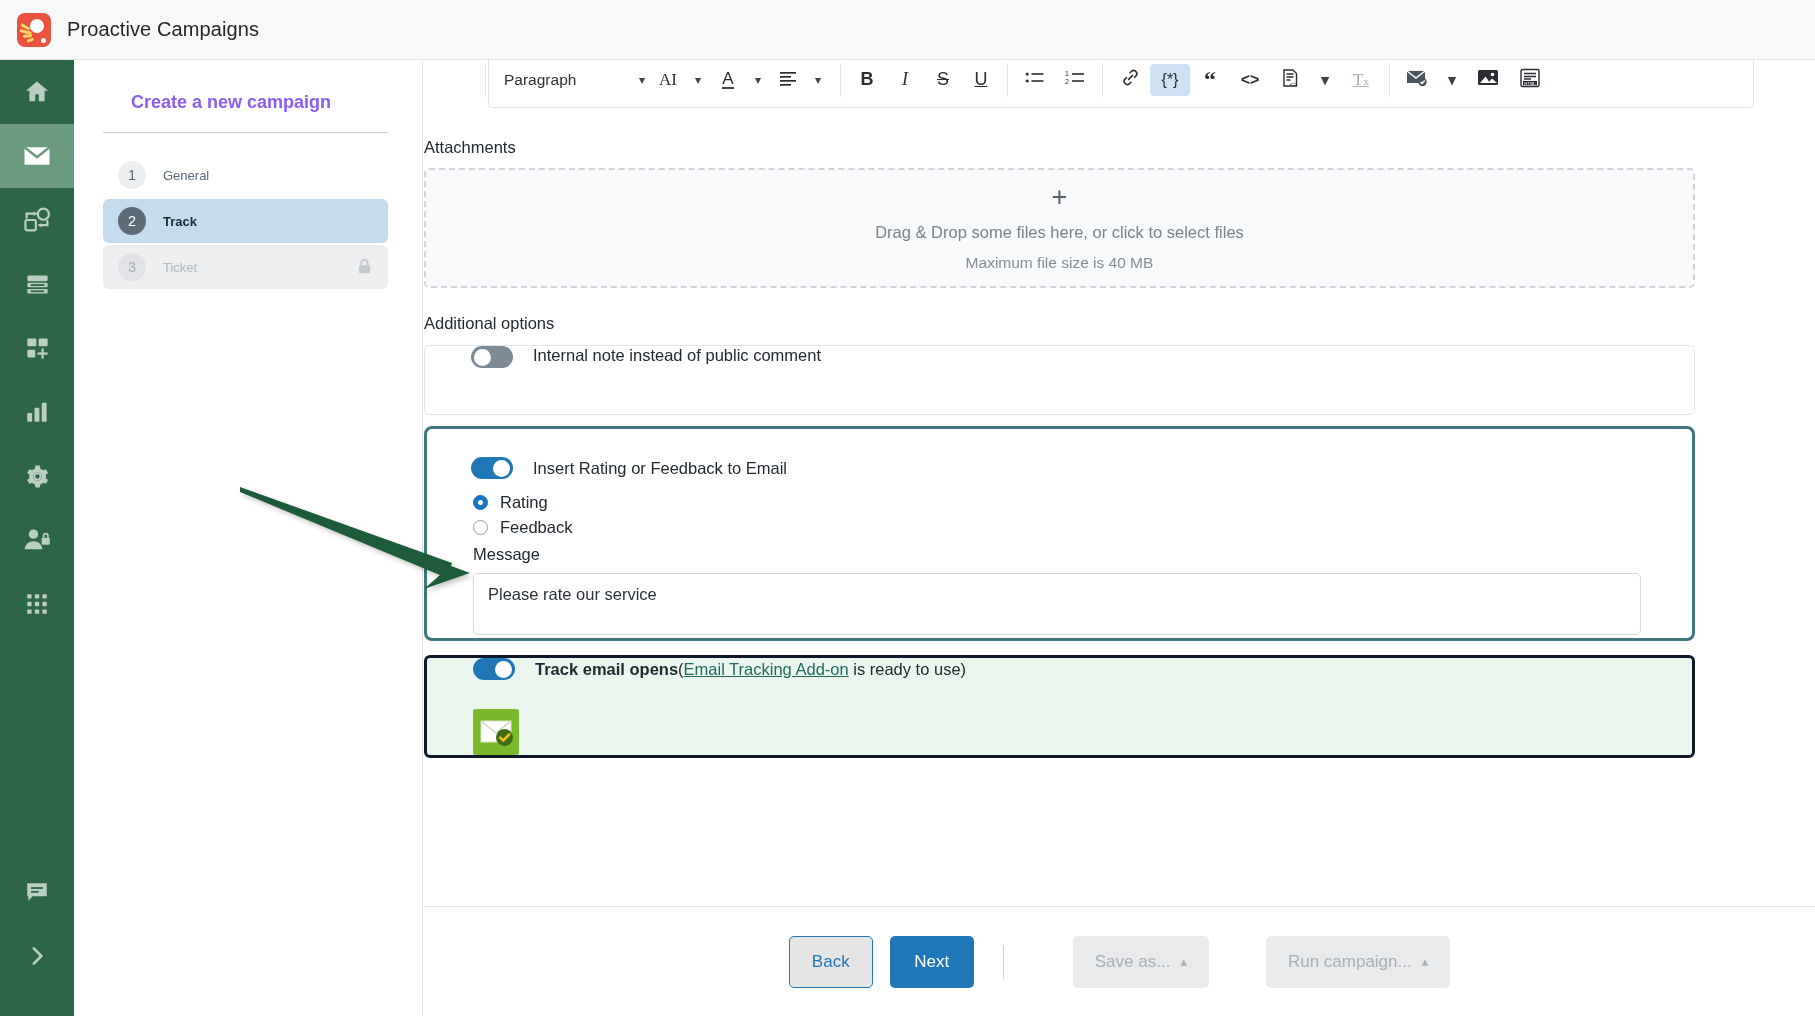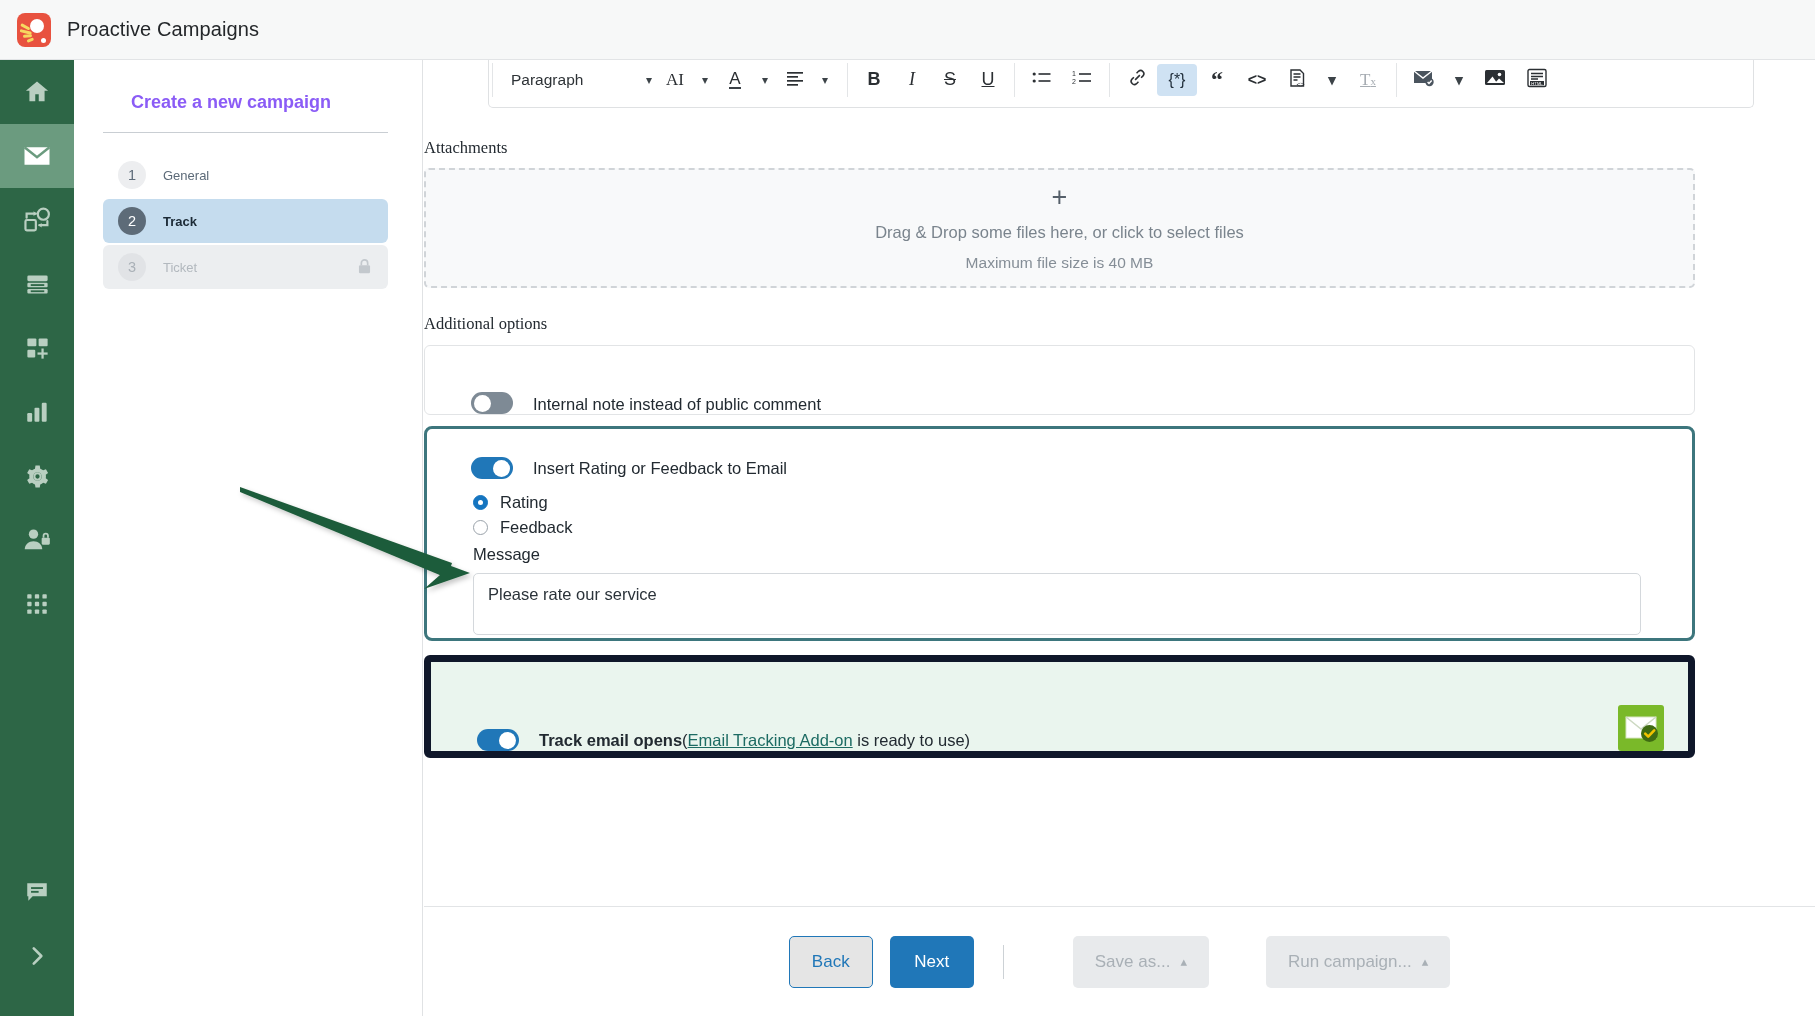--- a/index.html
+++ b/index.html
@@ -88,59 +88,59 @@
     position: absolute; left: 424px; top: 60px; width: 1391px; height: 956px;
     background: #ffffff; overflow: hidden;
   }
   .content { padding: 0 0 0 0; position: relative; height: 846px; }
 
   
   .editor-box {
     position: absolute; left: 64px; top: -8px; width: 1266px; height: 56px;
     border: 1px solid #dfe1e3; border-top: none;
     border-radius: 0 0 5px 5px; background: #ffffff;
-    display: flex; align-items: center; padding: 0 15px;
+    display: flex; align-items: center; padding: 0 8px;
   }
   .tb-sep { width: 1px; height: 34px; background: #e3e5e7; margin: 0 7px; }
   .tb-btn {
     min-width: 30px; height: 32px; display: flex; align-items: center; justify-content: center;
     cursor: pointer; border-radius: 4px; color: #2b2f33; padding: 0 3px;
   }
   .tb-btn.active { background: #cfe2f3; }
   .tb-btn.dim { color: #a6acb2; }
   .tb-select {
     display: flex; align-items: center; justify-content: space-between;
     width: 160px; height: 34px; padding: 0 8px 0 11px; font-size: 15.5px;
     color: #2e3337; cursor: pointer;
   }
   .chev { font-size: 12px; color: #3c4348; line-height: 1; }
 
   
-  .sec-title { font-size: 16.5px; color: #232a31; font-family: Liberation Serif, serif; }
+  .sec-title { font-size: 16.5px; color: #232a31; }
 
   .drop-zone {
     border: 2px dashed #d0d4d8; border-radius: 5px; background: #f8f9fa;
     display: flex; flex-direction: column; align-items: center; justify-content: center;
     gap: 12px;
   }
   .dz-plus { font-size: 27px; color: #56606a; line-height: 1; font-weight: 300; }
   .dz-text { font-size: 16.5px; color: #7a848d; }
   .dz-sub { font-size: 15.5px; color: #858e97; }
 
   .opt-card {
     border: 1px solid #e2e4e6; border-radius: 6px; background: #ffffff;
-    display: flex; align-items: flex-end; padding-left: 46px;
+    display: flex; align-items: flex-start; padding-left: 46px;
   }
   .opt-card.highlight {
     border: 3px solid #3d767d; border-radius: 8px;
     align-items: flex-start; flex-direction: column; padding: 28px 0 0 44px;
   }
   .opt-card.green {
-    background: #eaf5ee; border: 7px solid #0f172a;
-    justify-content: space-between; padding-right: 24px;
+    background: #eaf5ee; border: 3px solid #0f172a;
+    justify-content: space-between; padding-right: 24px; flex-direction: column;
   }
 
   .toggle { width: 42px; height: 22px; border-radius: 11px; position: relative; flex: none; cursor: pointer; }
   .toggle .knob {
     position: absolute; width: 17px; height: 17px; border-radius: 50%;
     background: #ffffff; top: 2.5px; transition: none;
   }
   .toggle.off { background: #7e8a95; }
   .toggle.off .knob { left: 3px; }
   .toggle.on { background: #2077b8; }

